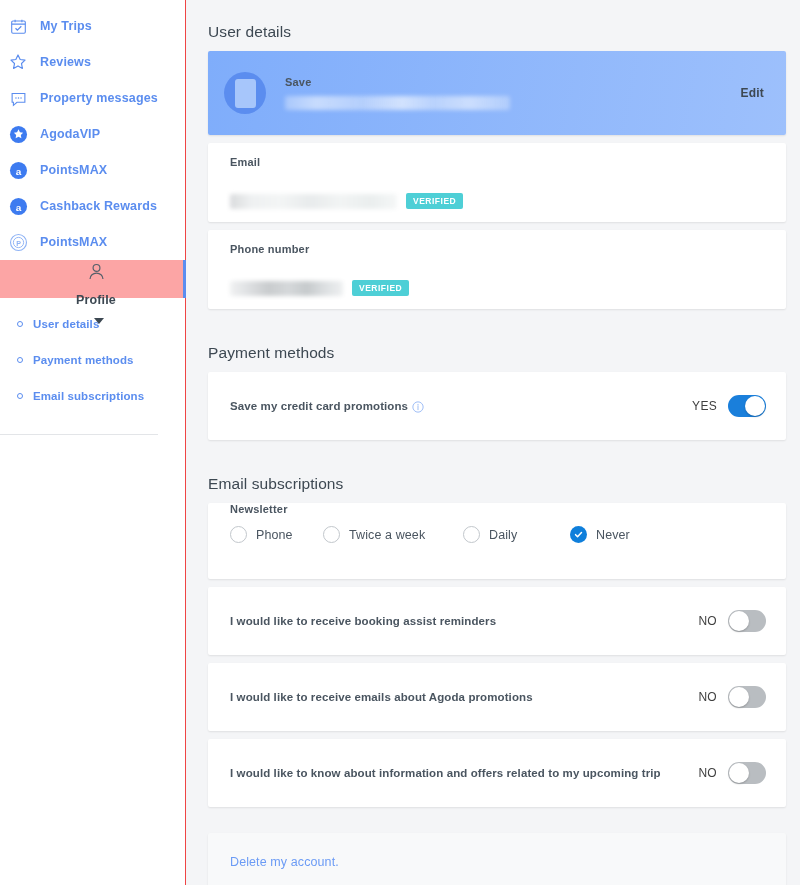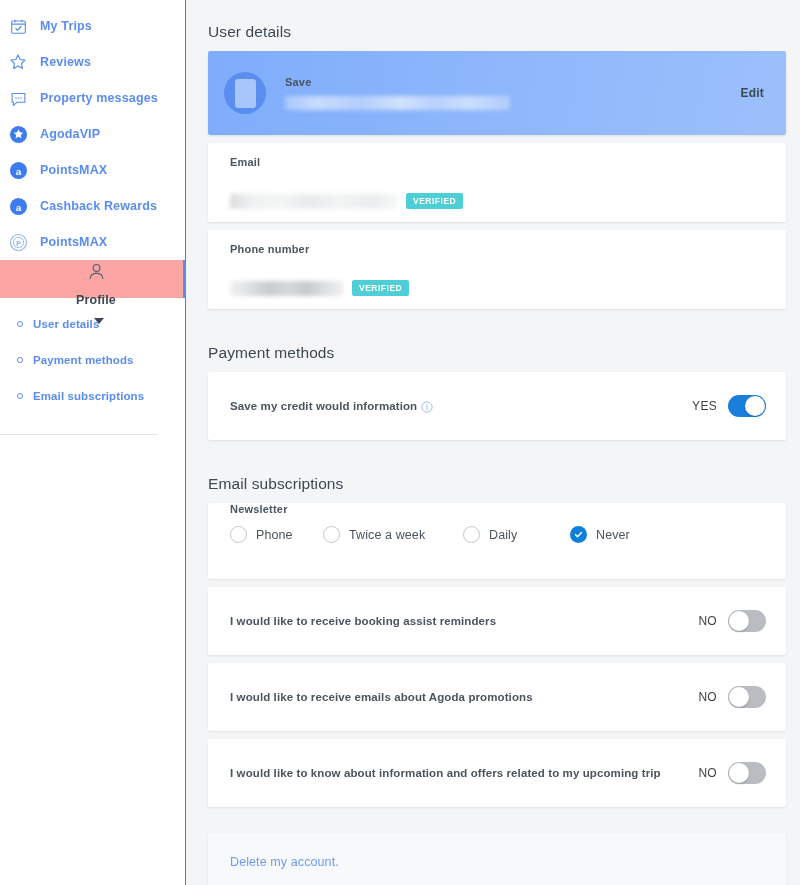--- a/index.html
+++ b/index.html
@@ -428,21 +428,21 @@
       <div class="info-row">
         <div class="blur-phone"></div>
         <span class="badge">VERIFIED</span>
       </div>
     </div>
 
     <h2 class="section-title st-2">Payment methods</h2>
 
     <div class="card toggle-card">
       <div class="toggle-label">
-        <span>Save my credit would information</span>
+        <span>Save my credit card promotions</span>
         <span class="info-icon">
           <svg width="12" height="12" viewBox="0 0 14 14" fill="none" stroke="#8fb3f5" stroke-width="1">
             <circle cx="7" cy="7" r="6"></circle>
             <path d="M7 6.1v4.1M7 3.9v.9" stroke-linecap="round"></path>
           </svg>
         </span>
       </div>
       <span class="toggle-state">YES</span>
       <span class="switch on">
           <span class="knob"></span>

